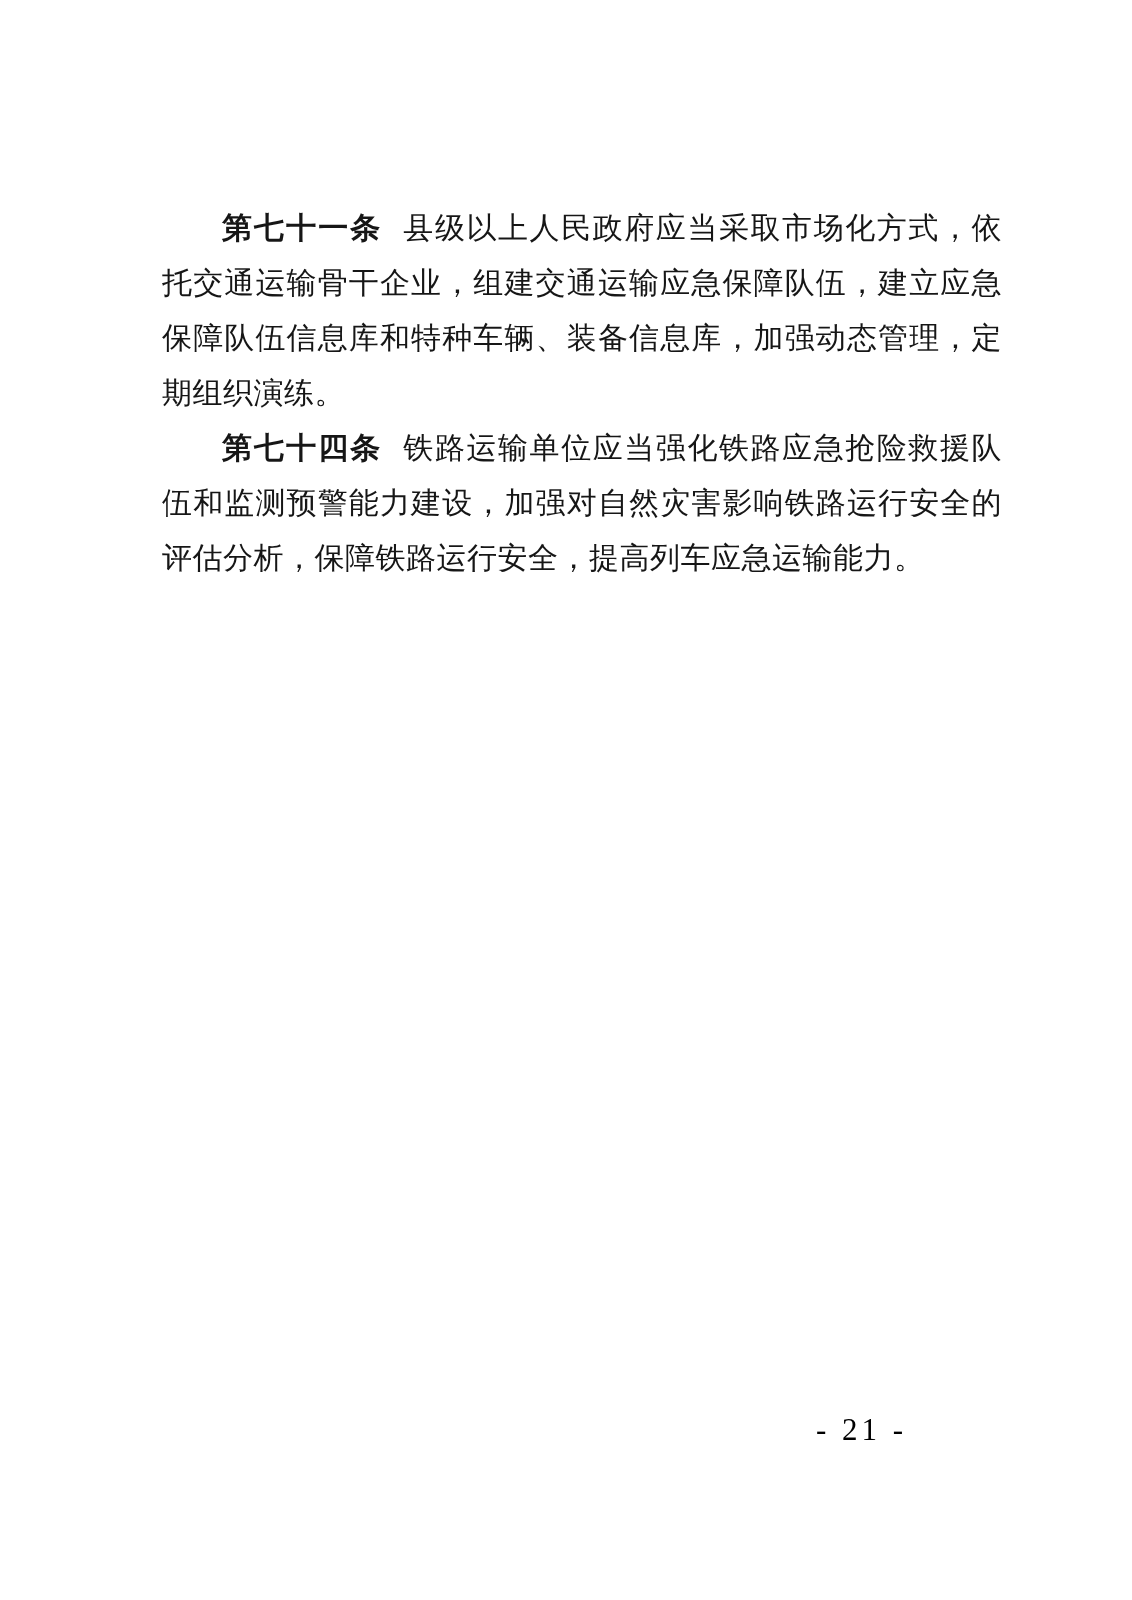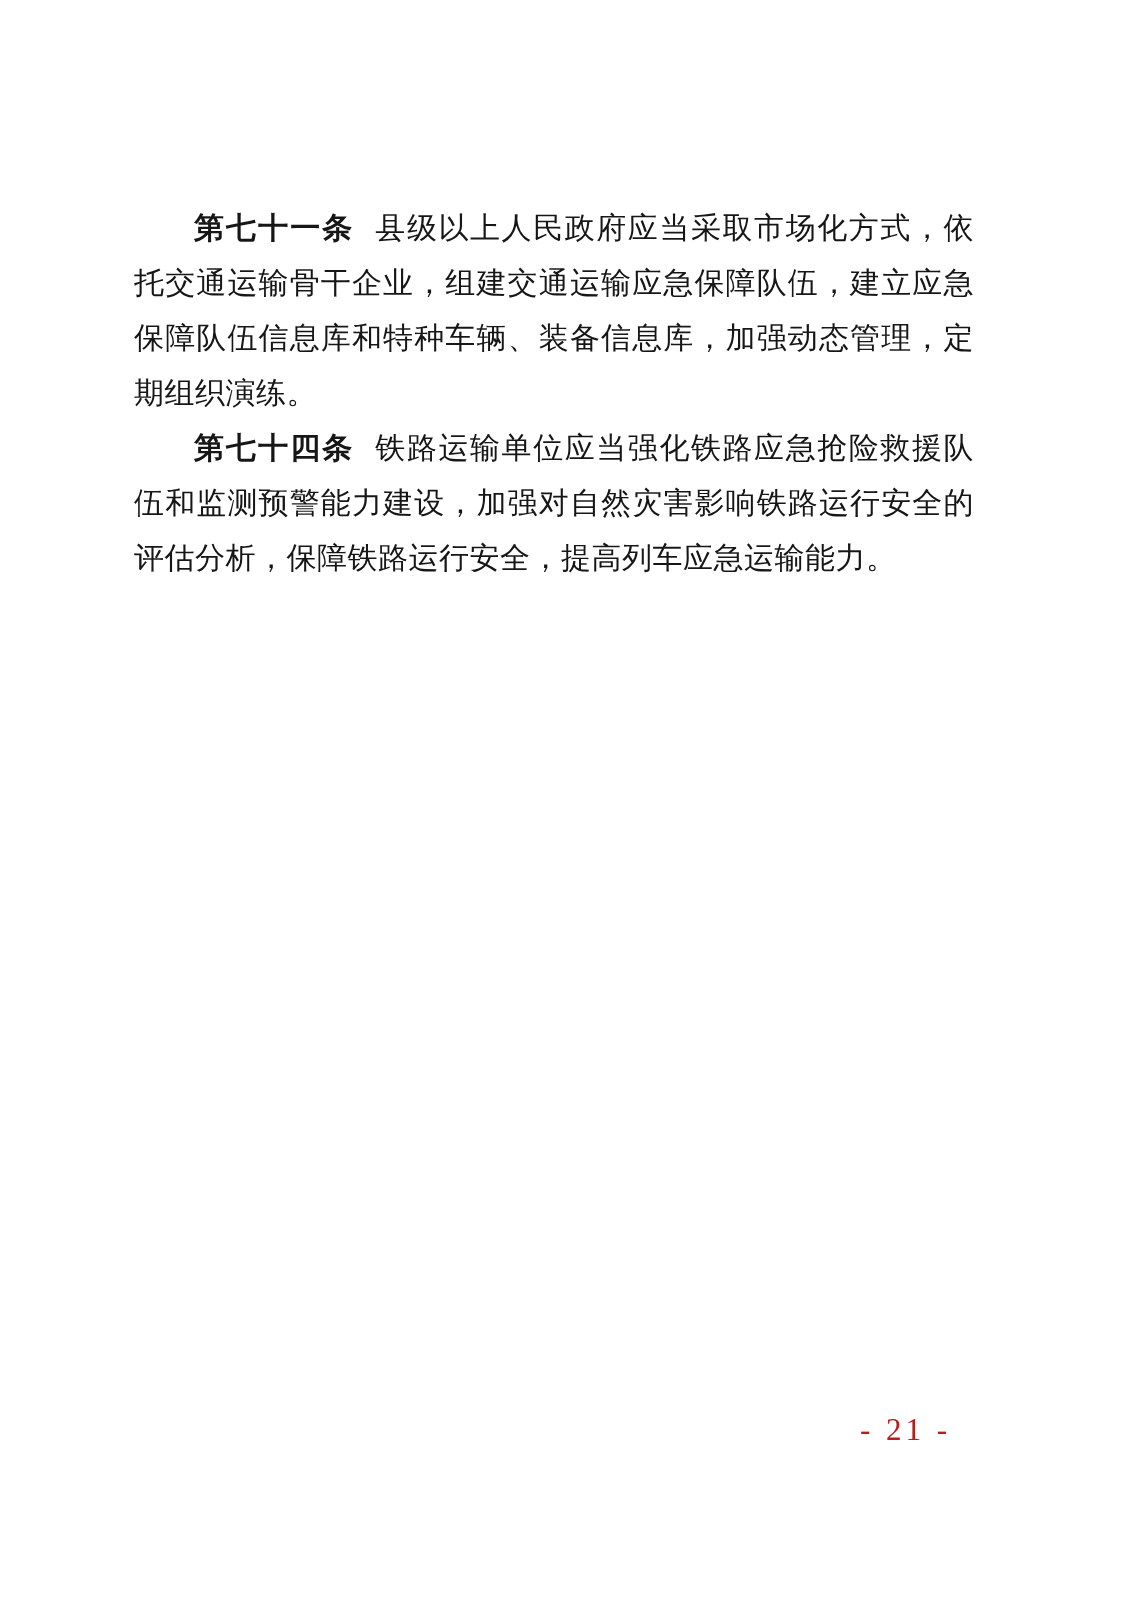--- a/index.html
+++ b/index.html
@@ -17,21 +17,21 @@
   .page {
     position: absolute;
     left: 0; top: 0;
     width: 1132px;
     height: 1600px;
     background: #ffffff;
     overflow: hidden;
   }
   .content {
     position: absolute;
-    left: 134px;
+    left: 162px;
     top: 200px;
     width: 840px;
     font-size: 30px;
     line-height: 55px;
     text-align: justify;
     text-justify: inter-character;
     letter-spacing: 0.5px;
   }
   .para {
     margin: 0;
@@ -42,25 +42,25 @@
     font-family: "Liberation Sans", sans-serif;
     margin-right: 0.7em;
     letter-spacing: 1px;
   }
   .art:empty {
     display: none;
     margin: 0;
   }
   .footer {
     position: absolute;
-    left: 860px;
+    left: 816px;
     top: 1412px;
     font-size: 31px;
     letter-spacing: 4px;
-    color: #b91c1c;
+    color: #000000;
     font-family: "Liberation Serif", serif;
     white-space: pre;
   }
 </style>
 </head>
 <body>
 
 <div class="page">
   <div class="content">
     <p class="para"><span class="art">第七十一条</span><span>县级以上人民政府应当采取市场化方式，依托交通运输骨干企业，组建交通运输应急保障队伍，建立应急保障队伍信息库和特种车辆、装备信息库，加强动态管理，定期组织演练。</span></p>

